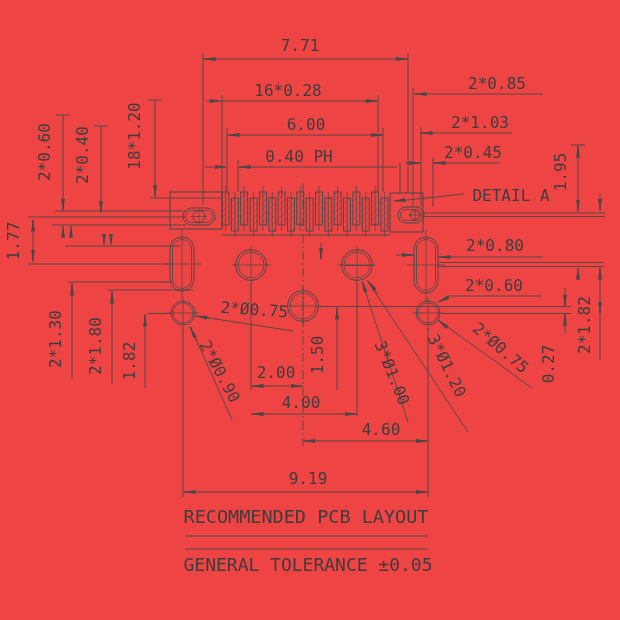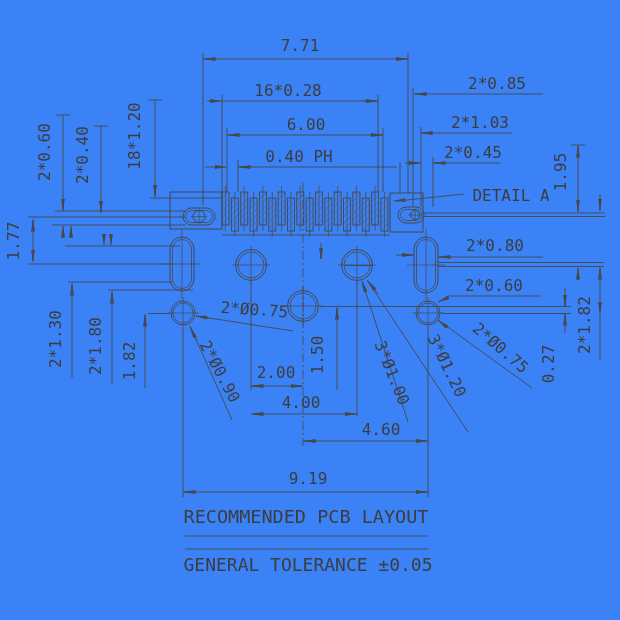--- a/index.html
+++ b/index.html
@@ -1,16 +1,16 @@
 <!DOCTYPE html>
 <html><head>
 <meta charset="utf-8">
 <style>
   html,body{margin:0;padding:0;background:#ffffff;}
-  #stage{position:relative;width:620px;height:620px;background:#3b82f6;overflow:hidden;text-align:right;}
+  #stage{position:relative;width:620px;height:620px;background:#ef4444;overflow:hidden;text-align:right;}
   svg{display:block;}
   .dim{font-family:"DejaVu Sans Mono","Liberation Mono",monospace;font-size:16px;fill:#3d3d3d;}
   .ttl{font-family:"DejaVu Sans Mono","Liberation Mono",monospace;font-size:17.5px;fill:#3d3d3d;}
   text{user-select:none;}
 </style>
 </head>
 <body>
 
 <div id="stage">
 <svg width="620" height="620" viewBox="0 0 620 620">

